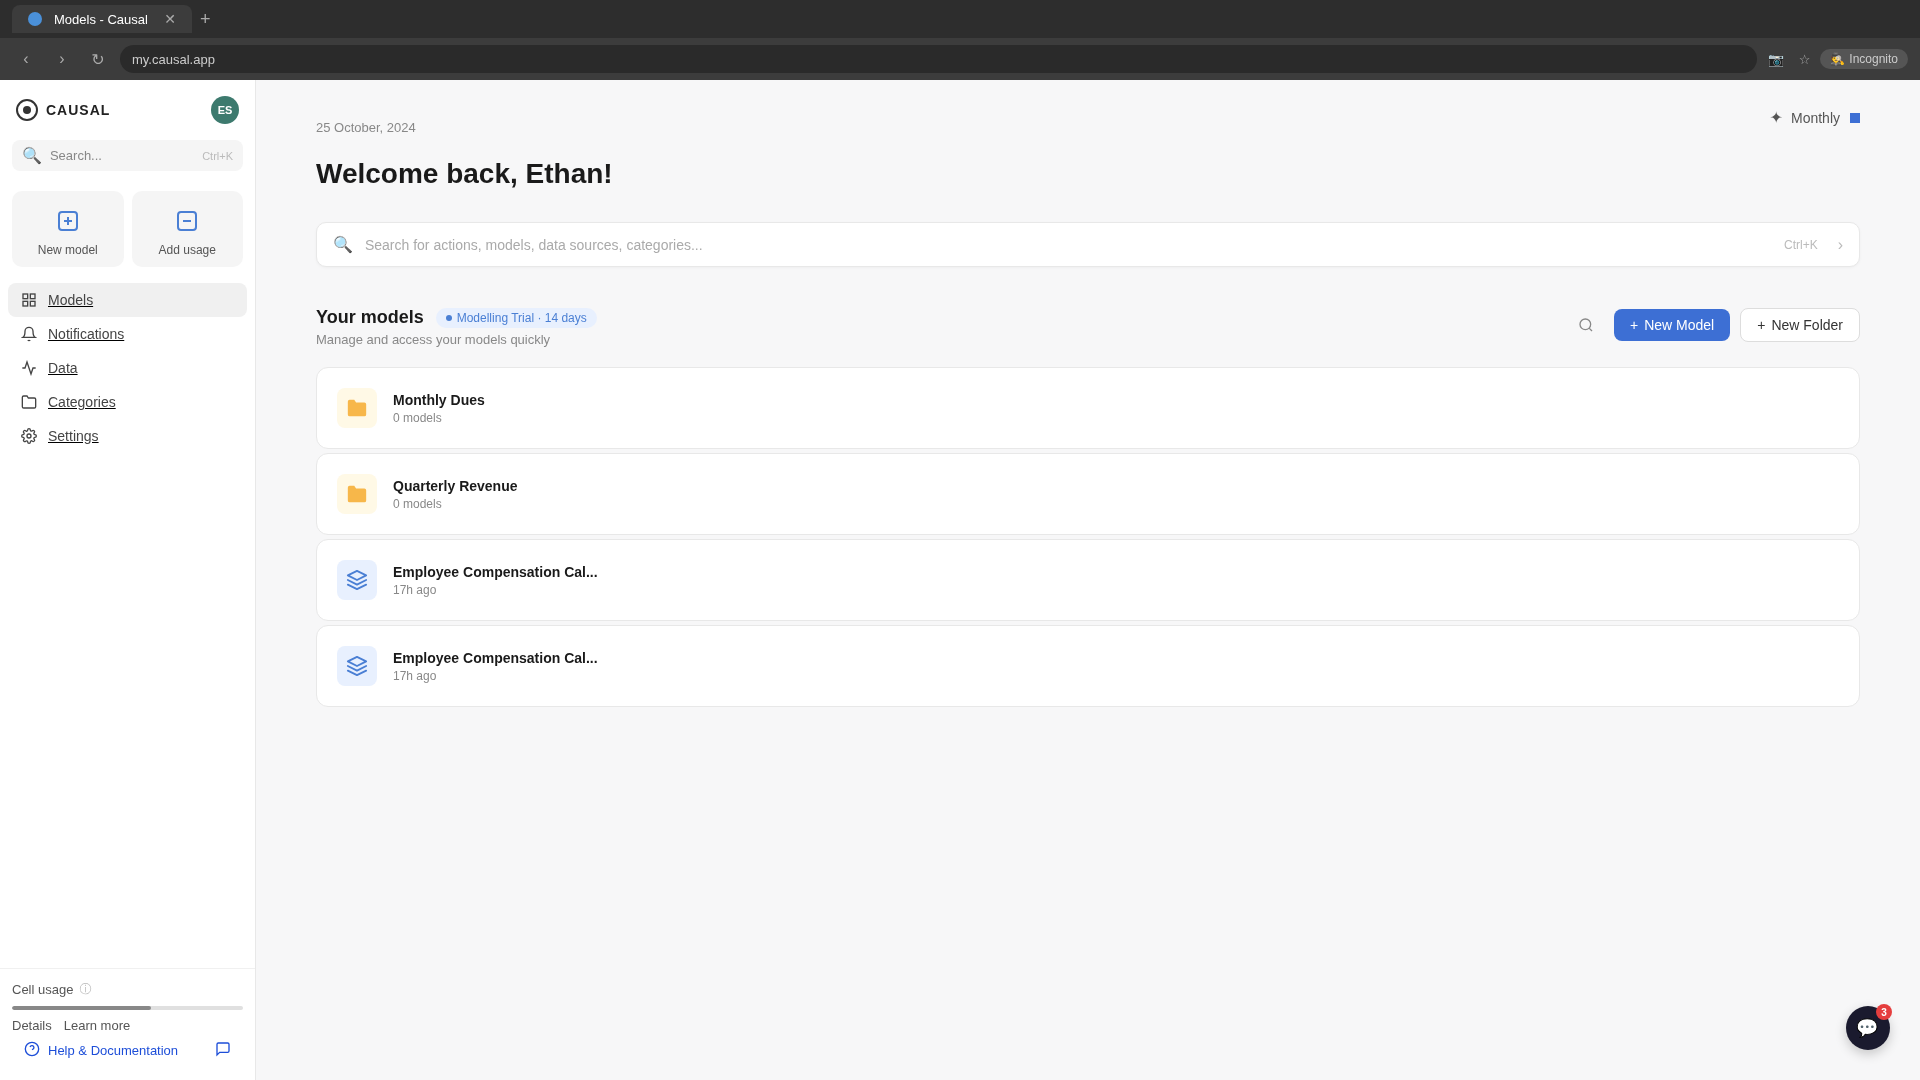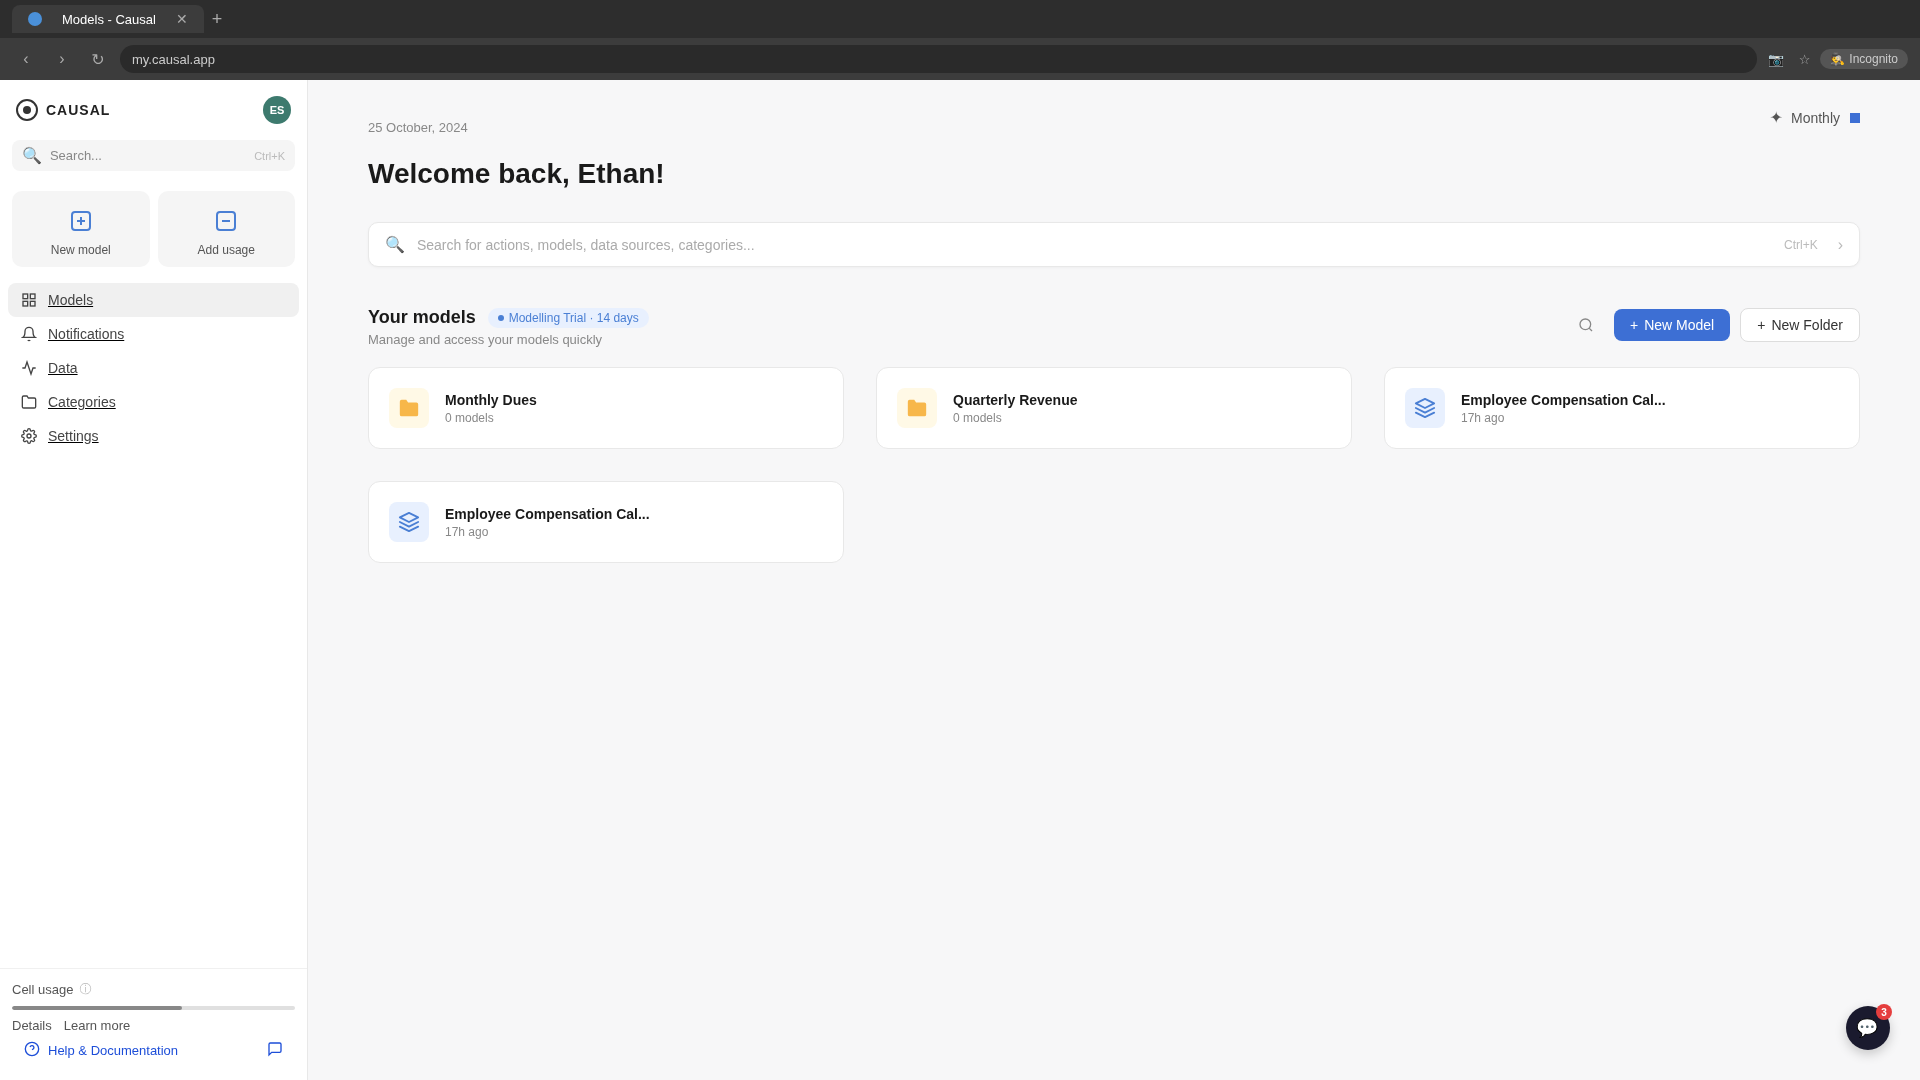--- a/index.html
+++ b/index.html
@@ -1,36 +1,36 @@
 <!DOCTYPE html>
 <html><head>
   <meta charset="utf-8">
   <style>
     * { box-sizing: border-box; margin: 0; padding: 0; }
     body { font-family: -apple-system, BlinkMacSystemFont, 'Segoe UI', sans-serif; background: #f7f7f8; display: flex; height: 100vh; overflow: hidden; }
 
     
     .browser-chrome { position: fixed; top: 0; left: 0; right: 0; z-index: 1000; }
     .browser-titlebar { background: #2d2d2d; height: 38px; display: flex; align-items: center; padding: 0 12px; gap: 8px; }
-    .browser-tab { background: #3c3c3c; border-radius: 8px 8px 0 0; padding: 6px 16px; display: flex; align-items: center; gap: 20px; color: #fff; font-size: 13px; min-width: 180px; }
+    .browser-tab { background: #3c3c3c; border-radius: 8px 8px 0 0; padding: 6px 16px; display: flex; align-items: center; gap: 12px; color: #fff; font-size: 13px; min-width: 180px; }
     .browser-tab .tab-favicon { width: 14px; height: 14px; background: #4a90d9; border-radius: 50%; }
     .browser-tab .tab-close { margin-left: auto; color: #aaa; cursor: pointer; font-size: 14px; }
     .browser-tab-add { color: #aaa; font-size: 18px; cursor: pointer; }
     .browser-nav { background: #3c3c3c; height: 42px; display: flex; align-items: center; padding: 0 12px; gap: 8px; }
     .nav-btn { background: none; border: none; color: #aaa; font-size: 16px; cursor: pointer; padding: 4px; width: 28px; height: 28px; display: flex; align-items: center; justify-content: center; border-radius: 4px; }
     .address-bar { flex: 1; background: #2a2a2a; border: none; border-radius: 20px; height: 28px; padding: 0 12px; color: #ccc; font-size: 13px; outline: none; }
     .nav-actions { display: flex; gap: 6px; align-items: center; color: #aaa; font-size: 13px; }
     .nav-action-btn { background: none; border: none; color: #aaa; cursor: pointer; padding: 4px; border-radius: 4px; font-size: 13px; display: flex; align-items: center; gap: 4px; }
     .incognito-badge { background: #555; border-radius: 12px; padding: 3px 10px; font-size: 12px; color: #ccc; display: flex; align-items: center; gap: 4px; }
 
     
     .app-wrapper { margin-top: 80px; display: flex; width: 100%; height: calc(100vh - 80px); }
 
     
-    .sidebar { width: 308px; background: #fff; border-right: 1px solid #e8e8e8; display: flex; flex-direction: column; height: 100%; padding: 0; flex-shrink: 0; }
+    .sidebar { width: 256px; background: #fff; border-right: 1px solid #e8e8e8; display: flex; flex-direction: column; height: 100%; padding: 0; flex-shrink: 0; }
     .sidebar-header { padding: 16px 16px 8px; display: flex; align-items: center; justify-content: space-between; }
     .sidebar-logo { display: flex; align-items: center; gap: 8px; }
     .logo-circle { width: 22px; height: 22px; border-radius: 50%; border: 2px solid #333; display: flex; align-items: center; justify-content: center; }
     .logo-dot { width: 8px; height: 8px; background: #333; border-radius: 50%; }
     .logo-text { font-size: 14px; font-weight: 600; letter-spacing: 1px; color: #222; }
     .avatar { width: 28px; height: 28px; background: #3d7a6e; border-radius: 50%; display: flex; align-items: center; justify-content: center; color: #fff; font-size: 11px; font-weight: 600; }
     .sidebar-search { margin: 8px 12px; display: flex; align-items: center; gap: 8px; background: #f5f5f5; border-radius: 8px; padding: 6px 10px; cursor: pointer; }
     .sidebar-search-text { flex: 1; color: #888; font-size: 13px; }
     .sidebar-search-shortcut { color: #bbb; font-size: 11px; }
 
@@ -70,21 +70,21 @@
     .section-title { font-size: 18px; font-weight: 600; color: #1a1a1a; display: flex; align-items: center; gap: 12px; }
     .trial-badge { background: #e8f0fe; color: #4a7fd4; font-size: 12px; padding: 3px 10px; border-radius: 12px; display: flex; align-items: center; gap: 5px; font-weight: 400; }
     .trial-dot { width: 6px; height: 6px; background: #4a7fd4; border-radius: 50%; }
     .section-subtitle { font-size: 13px; color: #888; margin-top: 4px; }
     .section-actions { display: flex; gap: 10px; align-items: center; }
     .search-icon-btn { width: 36px; height: 36px; background: none; border: none; cursor: pointer; display: flex; align-items: center; justify-content: center; color: #888; font-size: 16px; border-radius: 8px; }
     .btn-primary { background: #3d6fd4; color: #fff; border: none; border-radius: 8px; padding: 8px 16px; font-size: 14px; cursor: pointer; display: flex; align-items: center; gap: 6px; font-weight: 500; }
     .btn-secondary { background: #fff; color: #333; border: 1px solid #ddd; border-radius: 8px; padding: 8px 16px; font-size: 14px; cursor: pointer; display: flex; align-items: center; gap: 6px; font-weight: 500; }
 
     
-    .models-grid { display: grid; grid-template-columns: repeat(3, 1fr); gap: 32px; }
+    .models-grid { display: grid; grid-template-columns: repeat(1, 1fr); gap: 4px; }
     .model-card { background: #fff; border: 1px solid #e8e8e8; border-radius: 12px; padding: 20px; display: flex; align-items: center; gap: 16px; cursor: pointer; transition: box-shadow 0.15s; }
     .model-card-icon { width: 40px; height: 40px; background: #fff9e6; border-radius: 8px; display: flex; align-items: center; justify-content: center; font-size: 20px; flex-shrink: 0; }
     .model-card-icon.blue { background: #e8f0fe; }
     .model-card-info { flex: 1; }
     .model-card-name { font-size: 14px; font-weight: 600; color: #1a1a1a; margin-bottom: 3px; }
     .model-card-meta { font-size: 12px; color: #888; }
 
     
     .chat-bubble { position: fixed; bottom: 30px; right: 30px; width: 44px; height: 44px; background: #1a1a2e; border-radius: 50%; display: flex; align-items: center; justify-content: center; cursor: pointer; color: #fff; font-size: 18px; box-shadow: 0 4px 12px rgba(0,0,0,0.2); }
     .chat-badge { position: absolute; top: -2px; right: -2px; width: 16px; height: 16px; background: #e53e3e; border-radius: 50%; font-size: 10px; color: #fff; display: flex; align-items: center; justify-content: center; font-weight: 600; }

